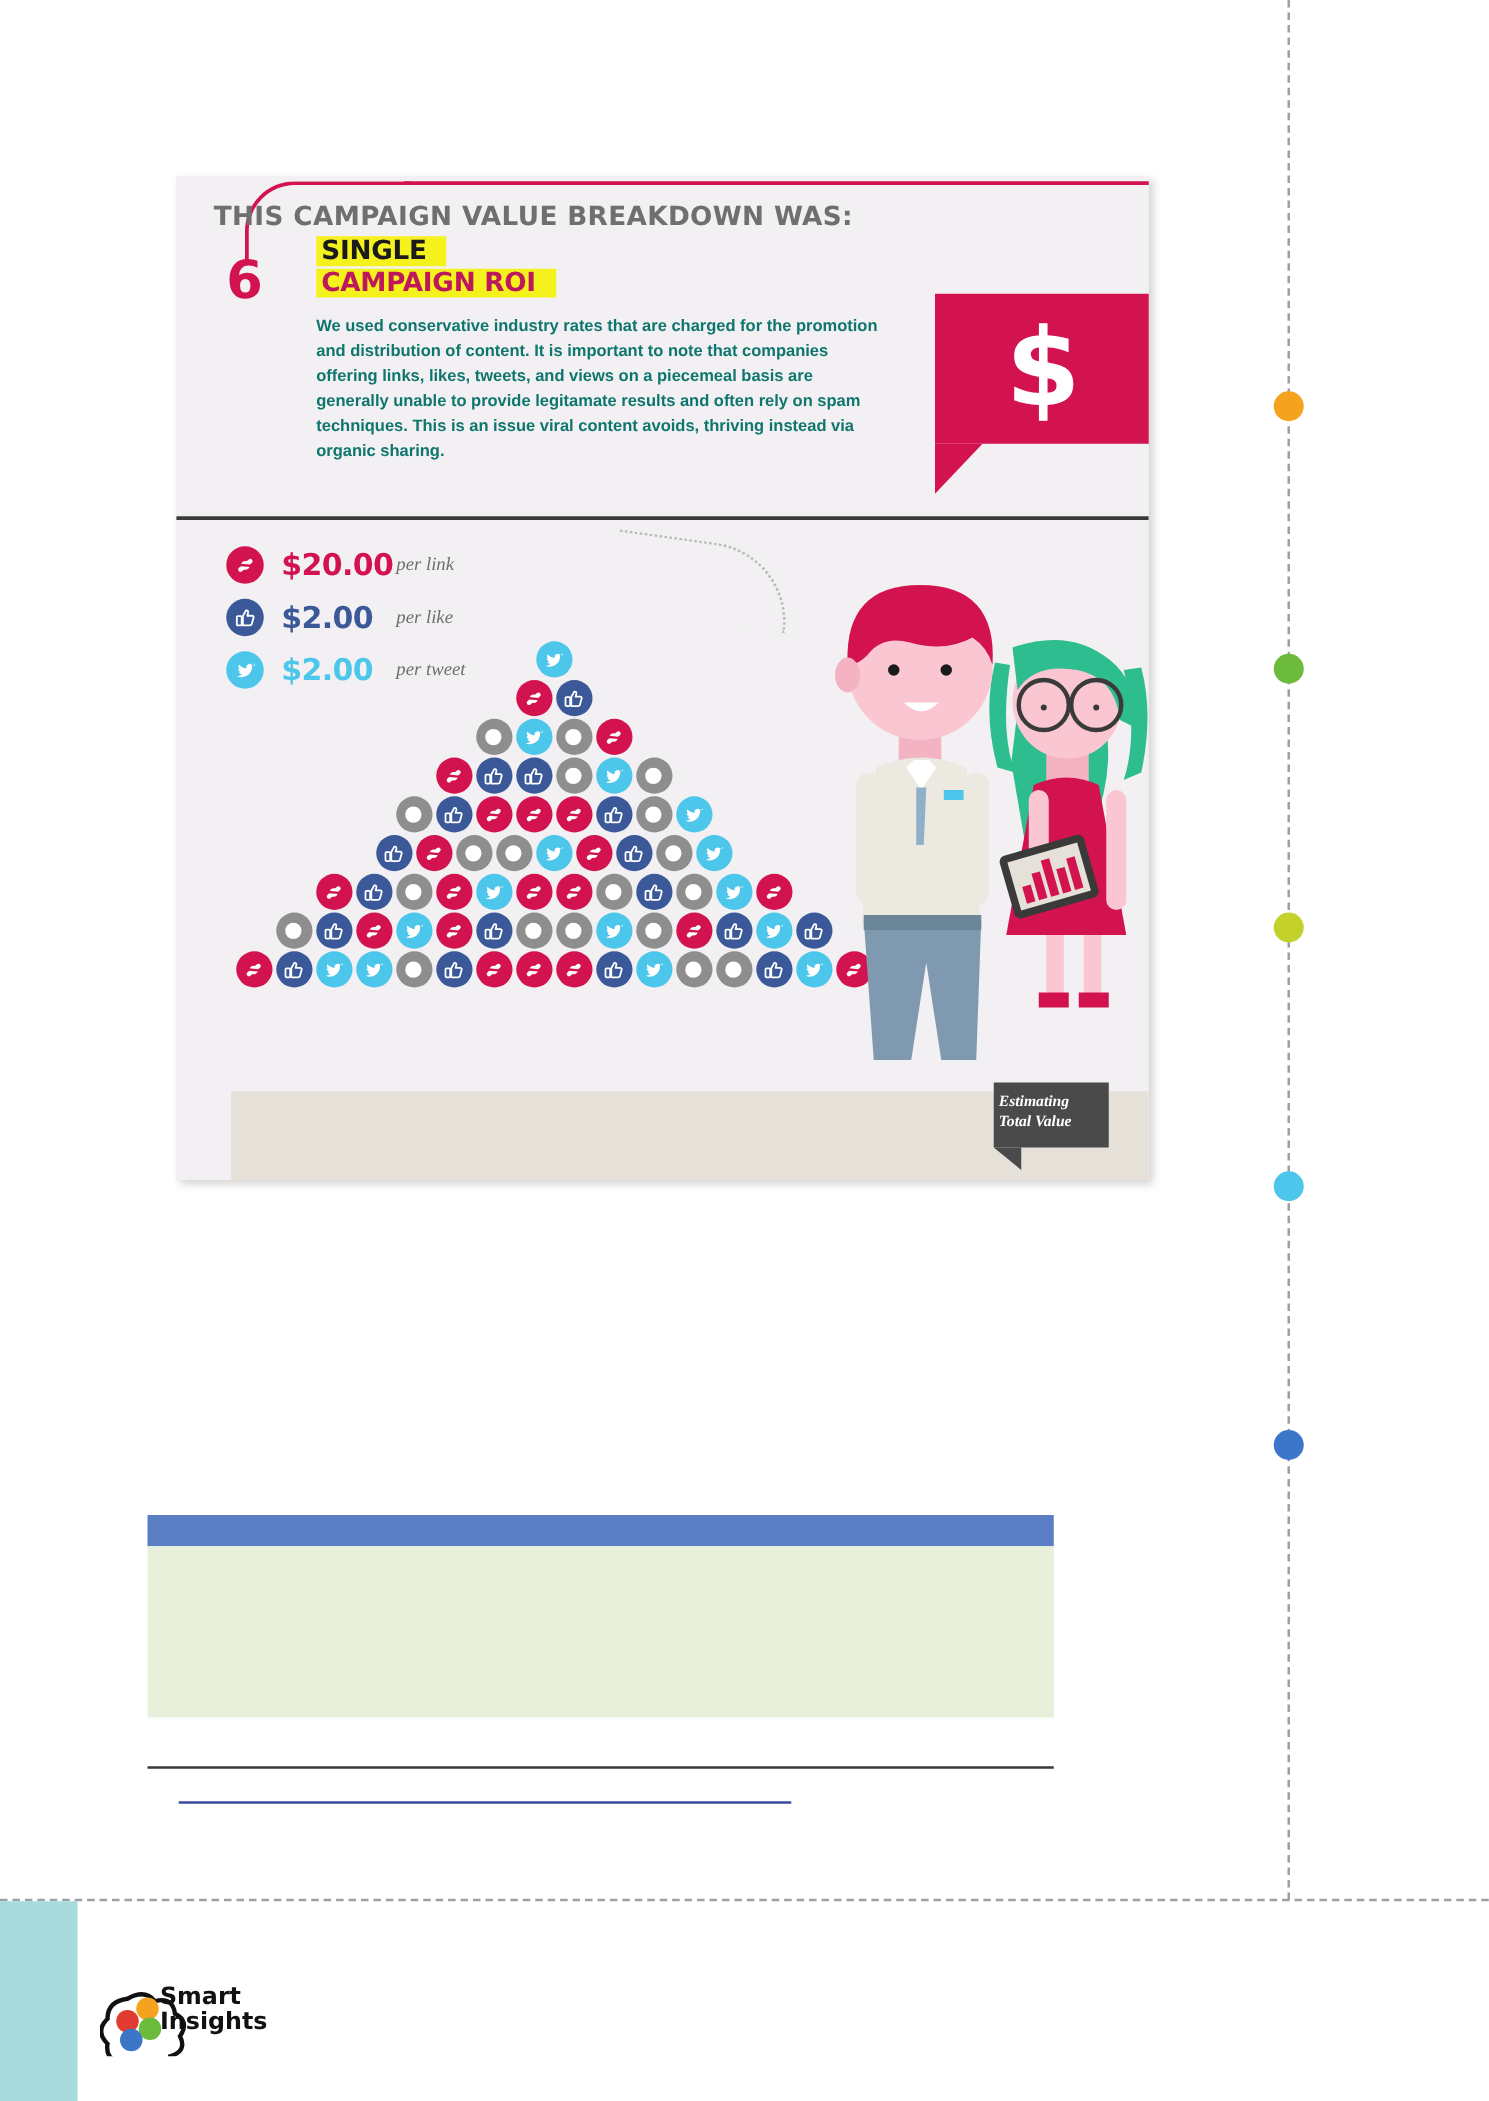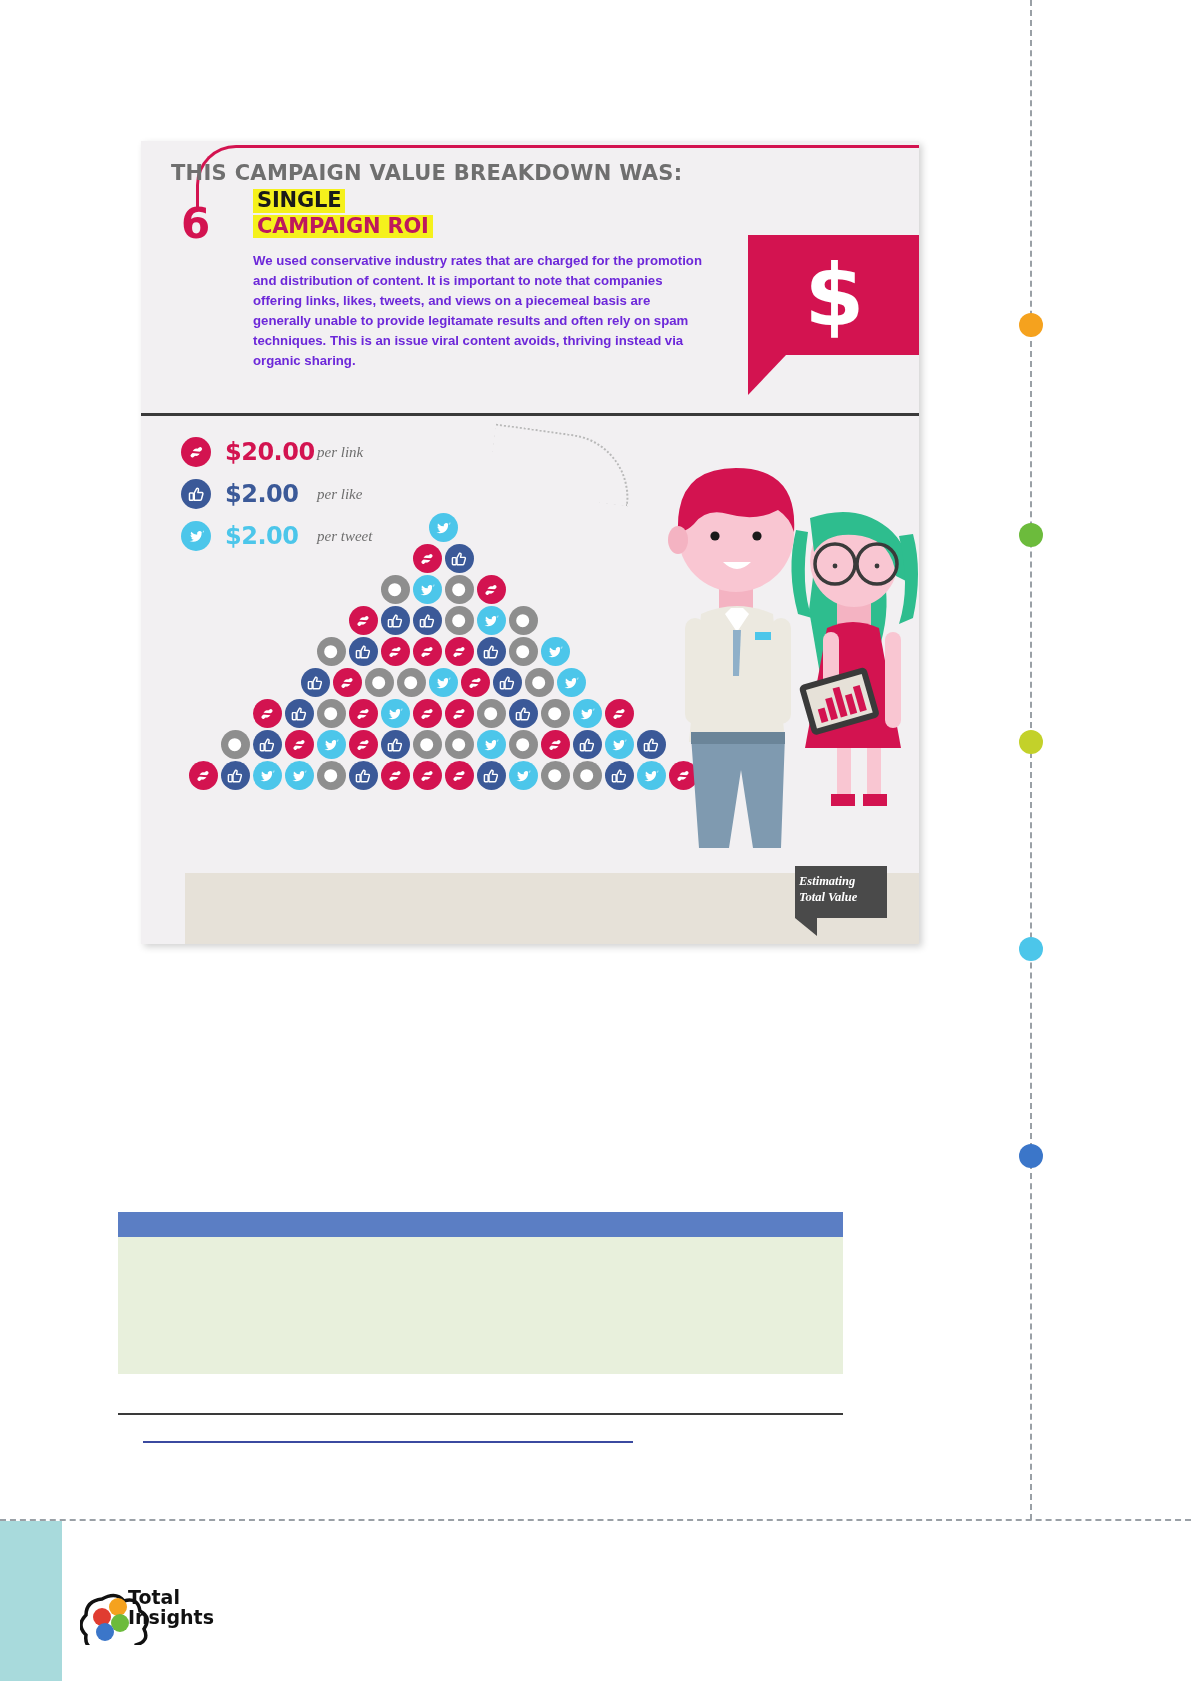--- a/index.html
+++ b/index.html
@@ -24,28 +24,28 @@
 
   .hook{position:absolute;left:55px;top:4px;width:130px;height:60px;
         border-top:3px solid #d31350;border-left:3px solid #d31350;
         border-top-left-radius:40px;}
   .hook2{position:absolute;left:182px;top:4px;width:600px;height:3px;background:#d31350;}
 
   .step-num{position:absolute;left:40px;top:58px;font-size:42px;font-weight:bold;
         color:#d31350;font-family:"DejaVu Sans", sans-serif;letter-spacing:-1px;}
 
   .title-wrap{position:absolute;left:112px;top:48px;}
-  .t-line{display:inline-block;background:#f5f11c;padding:0 4px 1px 4px;
+  .t-line{display:inline-block;background:#f5f11c;padding:0 16px 1px 4px;
         font-size:21px;font-weight:bold;font-family:"DejaVu Sans", sans-serif;
         letter-spacing:-.2px;line-height:1.08;}
   .t1{color:#1a1a1a;}
   .t2{color:#be185d;margin-top:2px;}
 
   .body-copy{position:absolute;left:112px;top:110px;width:450px;
-        font-size:13.2px;line-height:1.52;color:#6d28d9;
+        font-size:13.2px;line-height:1.52;color:#0f766e;
         font-family:"Liberation Sans", sans-serif;font-weight:600;}
 
   .bubble{position:absolute;left:607px;top:94px;width:173px;height:120px;background:#d31350;}
   .bubble-tail{position:absolute;left:607px;top:214px;width:0;height:0;
         border-left:38px solid #d31350;border-bottom:40px solid transparent;}
   .bubble-dollar{position:absolute;left:607px;top:94px;width:173px;height:120px;
         color:#fff;font-size:86px;font-weight:bold;font-family:"DejaVu Sans", sans-serif;
         display:flex;align-items:center;justify-content:center;line-height:1;}
 
   
@@ -943,15 +943,15 @@
 <div class="logo">
   <svg width="200" height="56" viewBox="0 0 200 56">
     <path d="M22 10 q14 -8 22 2 q14 -4 16 10 q12 6 4 18 q6 12 -8 16 q-4 14 -18 8 q-12 8 -20 -4 q-14 0 -12 -14 q-10 -10 0 -20 q0 -14 16 -16 z" fill="#ffffff" stroke="#111" stroke-width="3.5"></path>
     <circle cx="38" cy="18" r="9" fill="#f5a21e"></circle>
     <circle cx="22" cy="28" r="9" fill="#e03c31"></circle>
     <circle cx="40" cy="34" r="9" fill="#6cbb3c"></circle>
     <circle cx="25" cy="43" r="9" fill="#3b76c9"></circle>
   </svg>
 </div>
 <div class="logo-text">
-  <div>Total</div>
+  <div>Smart</div>
   <div>Insights</div>
 </div>
 
 </body></html>

